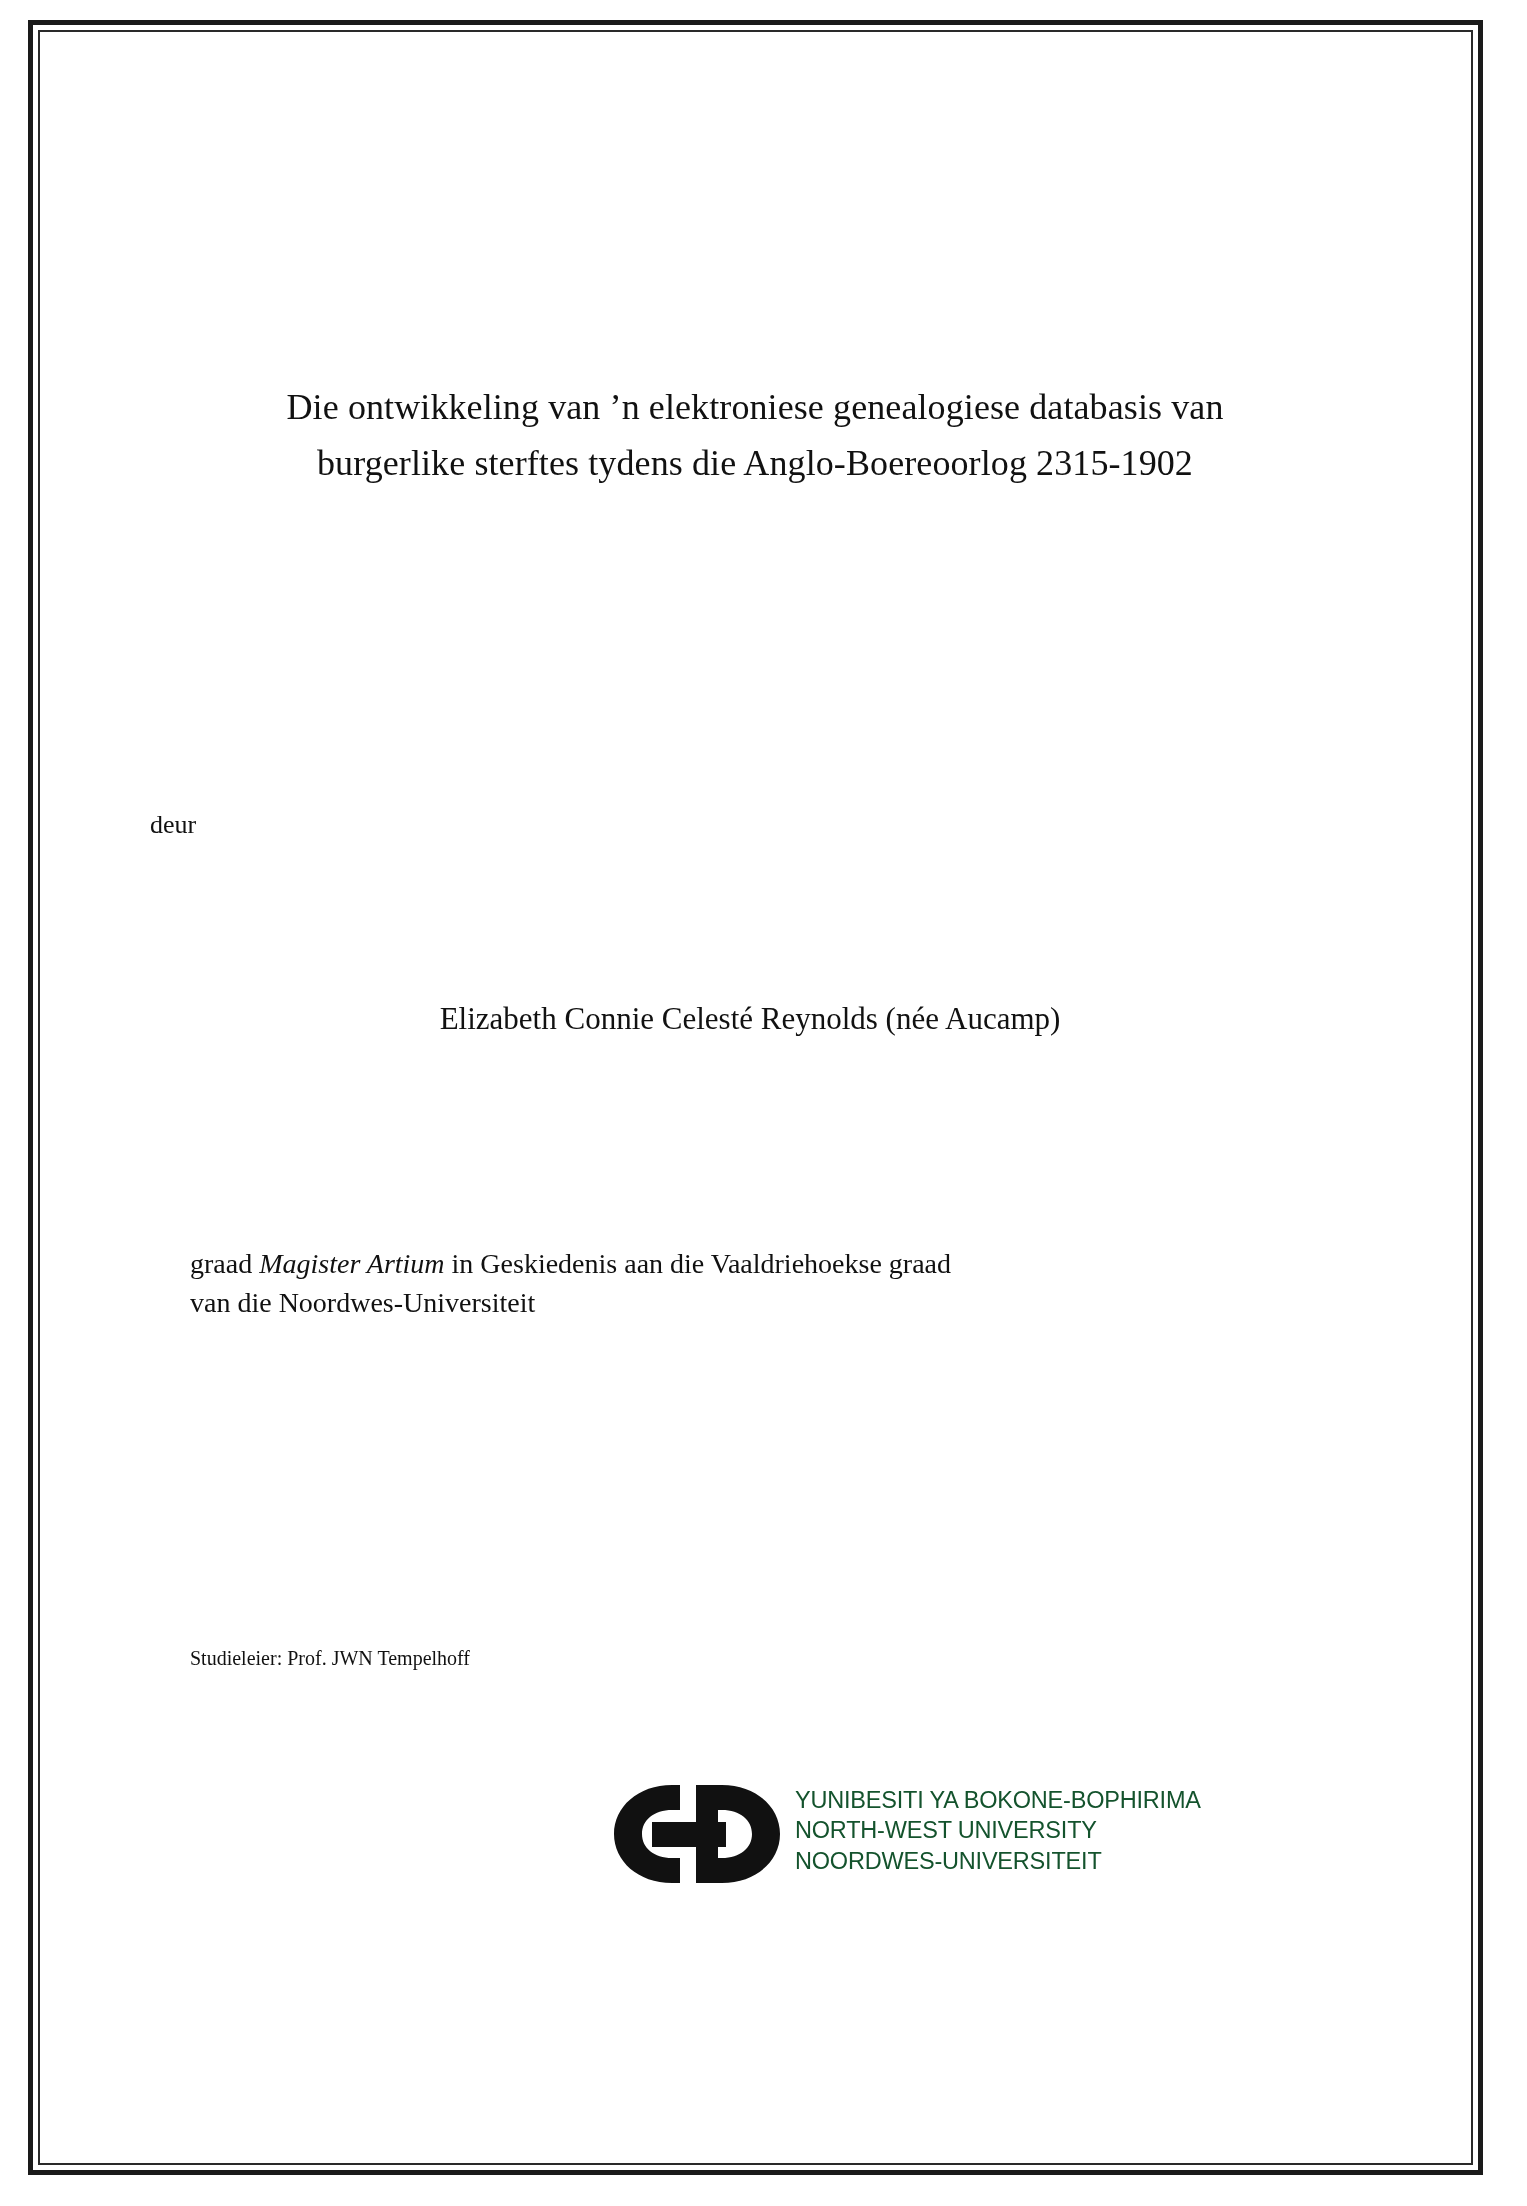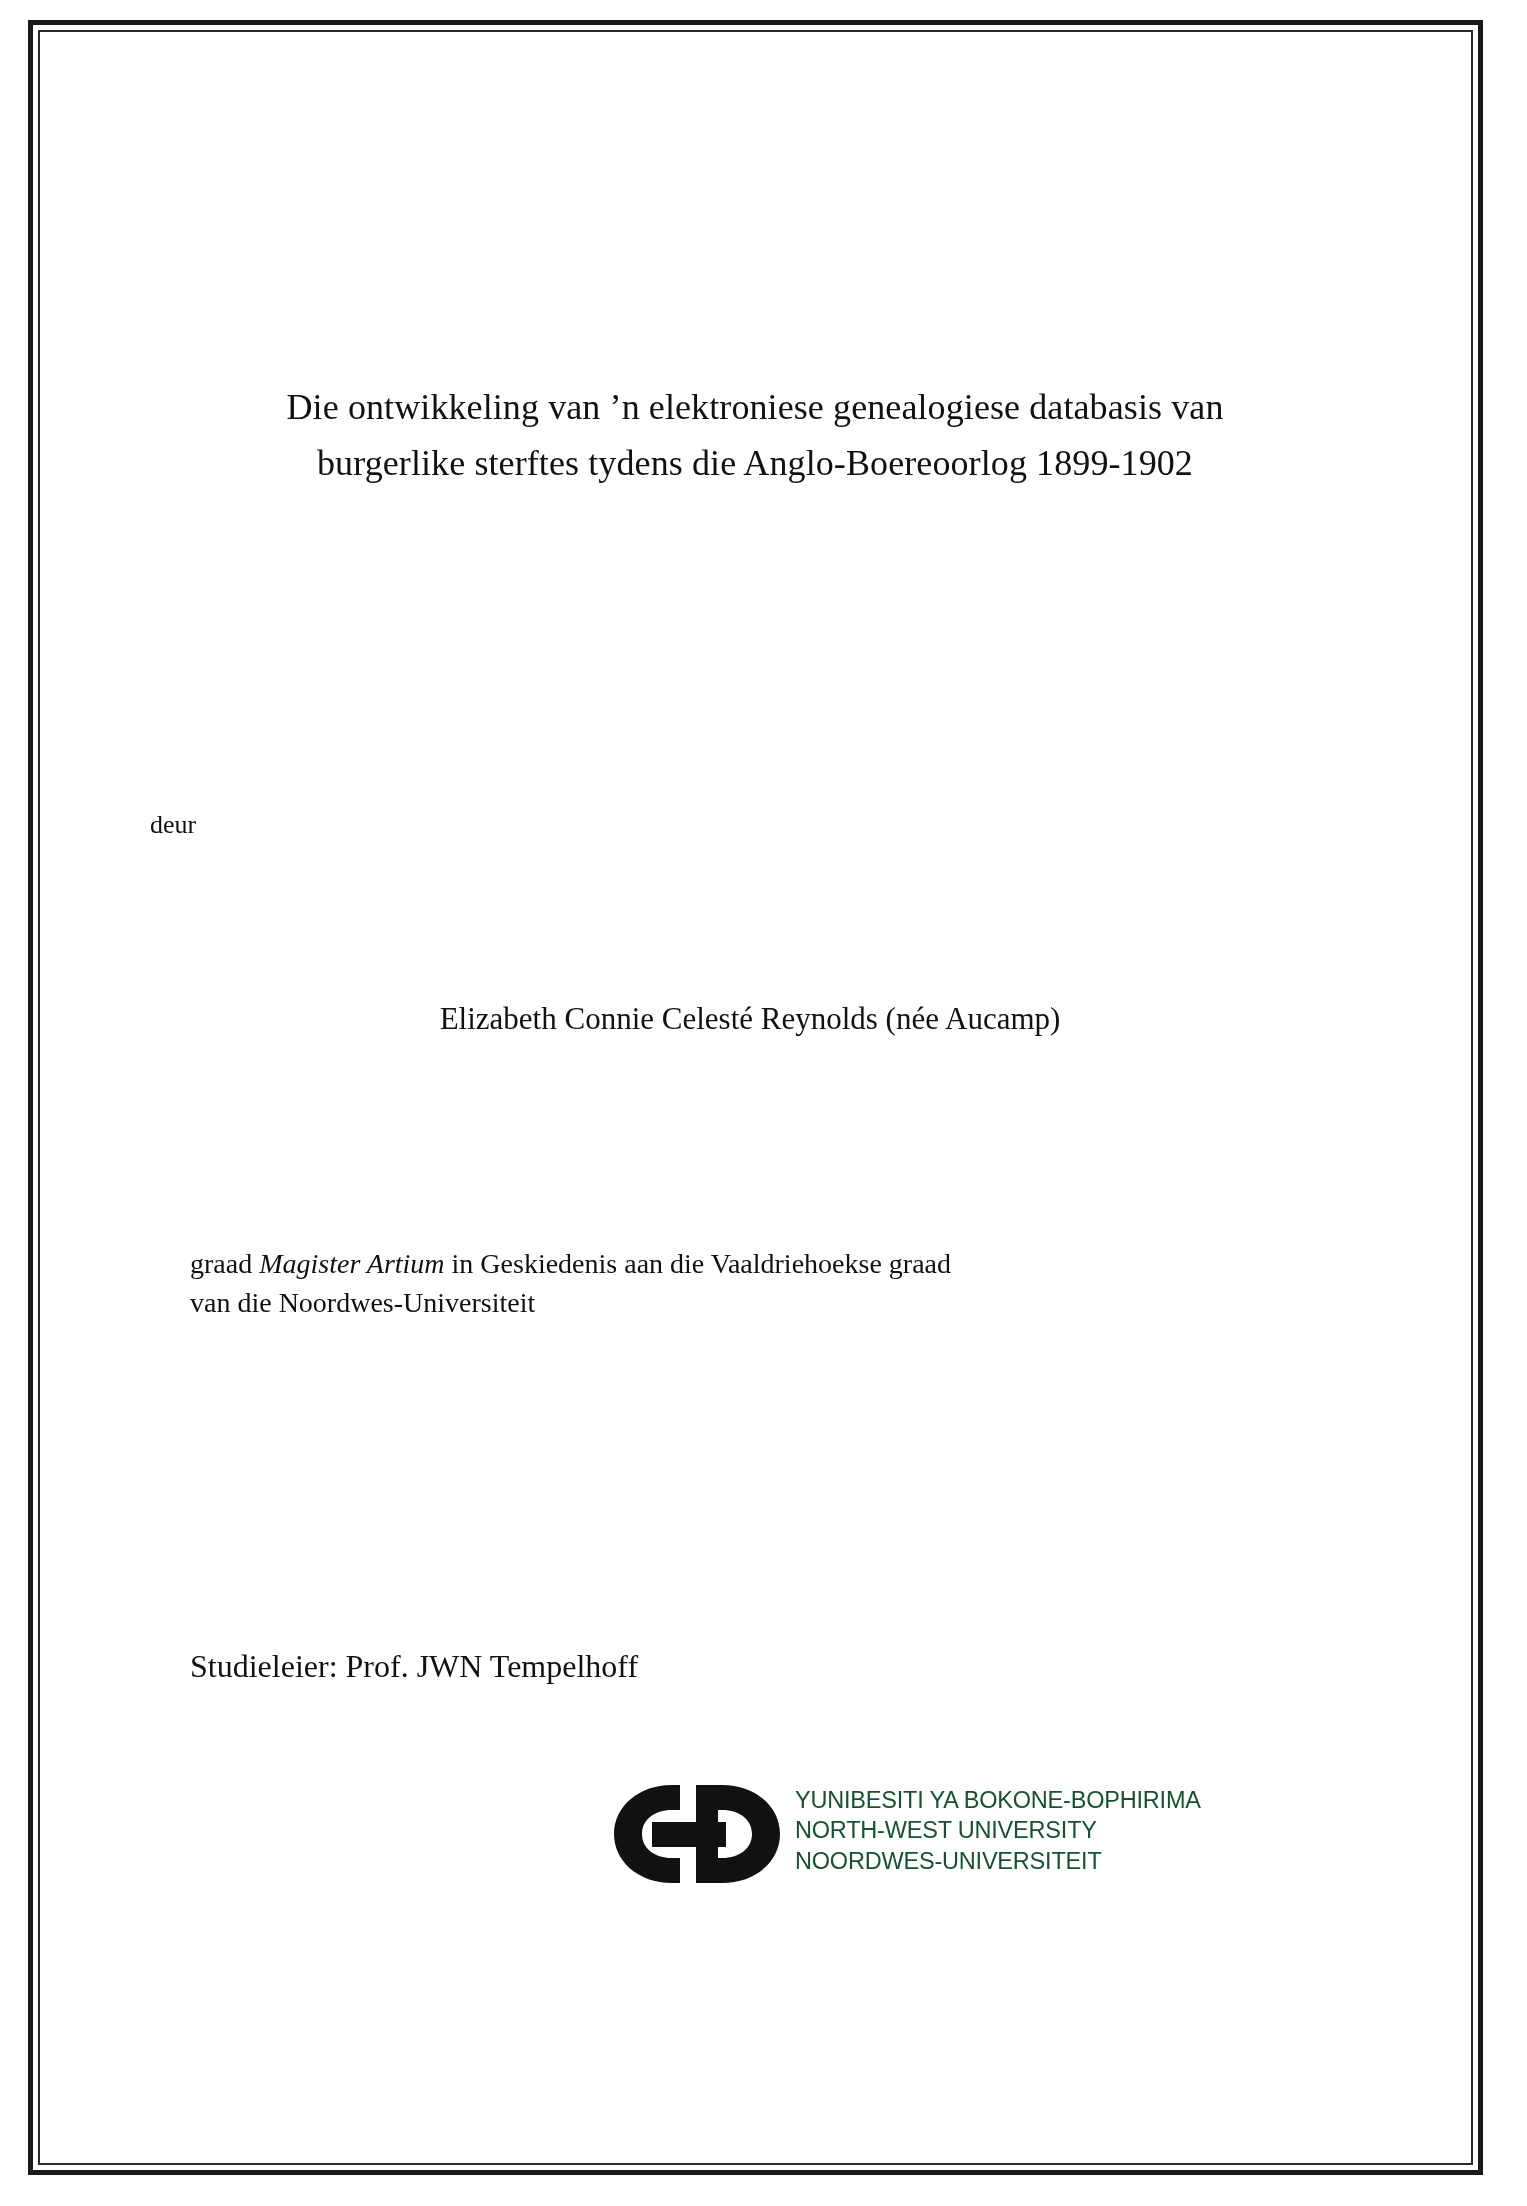--- a/index.html
+++ b/index.html
@@ -109,21 +109,21 @@
   }
   .statement i {
   }
 
   
   .supervisor {
     position: absolute;
     top: 1585px;
     left: 40px;
     width: 800px;
-    font-size: 32px;
+    font-size: 20px;
     line-height: 1.35;
   }
 
   
   .logo-block {
     position: absolute;
     top: 1720px;
     left: 310px;
     width: 700px;
     height: 130px;
@@ -152,21 +152,21 @@
 
 <div class="page-sheet">
 
   <div class="scan-frame"></div>
   <div class="scan-frame-inner"></div>
 
   <div class="content">
 
     <div class="title-block">
       <div class="title-line">Die ontwikkeling van ’n elektroniese genealogiese databasis van</div>
-      <div class="title-line">burgerlike sterftes tydens die Anglo-Boereoorlog 1899-1902</div>
+      <div class="title-line">burgerlike sterftes tydens die Anglo-Boereoorlog 2315-1902</div>
     </div>
 
     <div class="deur">deur</div>
 
     <div class="author">Elizabeth Connie Celesté Reynolds (née Aucamp)</div>
 
     <div class="statement">
       <div class="normal"><span>graad </span><i>Magister Artium</i><span> in Geskiedenis aan die Vaaldriehoekse graad</span></div>
       <div class="normal">van die Noordwes-Universiteit</div>
     </div>

